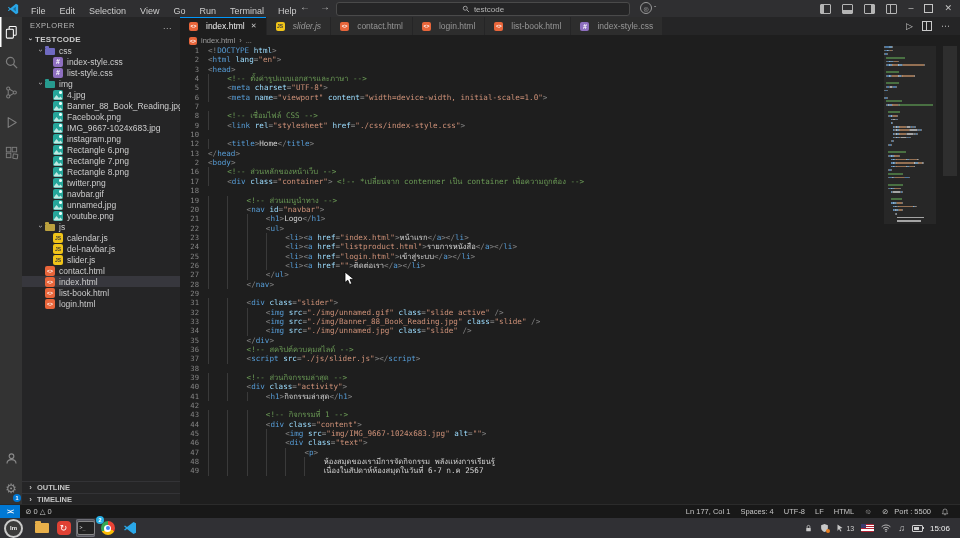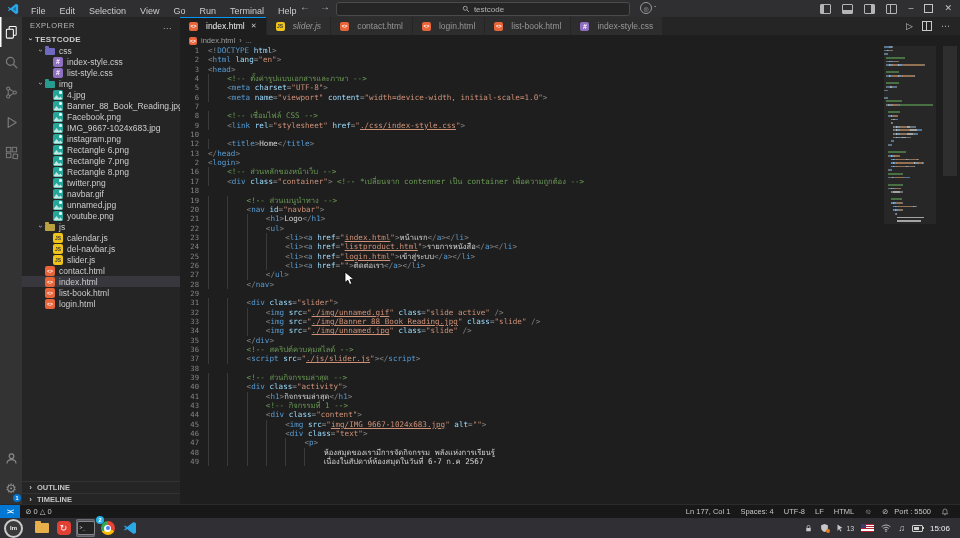--- a/index.html
+++ b/index.html
@@ -68,21 +68,21 @@
   .split-ic{width:8px;height:8px;border:1px solid #c9c9c9;position:relative;}
   .split-ic::after{content:"";position:absolute;left:3px;top:0;bottom:0;width:1px;background:#c9c9c9;}
   .breadcrumb{height:11px;display:flex;align-items:center;gap:4px;padding-left:9px;font-size:7.5px;color:#9d9d9d;background:#1e1e1e;}
   .breadcrumb .fi{width:8px;height:8px;margin-right:0;}
   .code{position:absolute;left:0;top:29px;right:76px;bottom:0;overflow:hidden;}
   .cl{height:9.35px;line-height:9.4px;font-family:"DejaVu Sans Mono",monospace;font-size:7.6px;white-space:pre;
       position:relative;padding-left:28px;}
   .ln{position:absolute;left:0;top:0;width:19px;text-align:right;color:#858585;font-size:7.2px;}
   .ig{display:inline-block;width:4ch;height:9.35px;border-left:1px solid #3a3a3a;vertical-align:top;}
   .tk-p{color:#808080}.tk-t{color:#569cd6}.tk-a{color:#9cdcfe}.tk-h{color:#9cdcfe}
-  .tk-s{color:#ce9178}.tk-u{color:#ce9178;text-decoration:underline}.tk-c{color:#6a9955}.tk-w{color:#d4d4d4}
+  .tk-s{color:#ce9178}.tk-u{color:#ce9178;}.tk-c{color:#6a9955}.tk-w{color:#d4d4d4}
   .minimap{position:absolute;top:29px;right:24px;width:52px;bottom:0;overflow:hidden;}
   .mm-l{position:absolute;height:1.7px;left:0;right:0;}
   .mm-l i{display:inline-block;height:1.7px;vertical-align:top;}
   .mm-view{position:absolute;top:0;left:0;right:0;height:178px;background:rgba(255,255,255,.045);}
   .vscroll{position:absolute;top:29px;right:0;width:20px;bottom:0;}
   .vscroll .thumb{position:absolute;top:0;left:3px;right:3px;height:130px;background:rgba(121,121,121,.18);}
   
   .statusbar{position:absolute;left:0;right:0;bottom:20px;height:13px;background:#181818;border-top:1px solid #2b2b2b;
              display:flex;align-items:center;font-size:7.5px;color:#c5c5c5;z-index:6;}
   .remote{height:13px;background:#0078d4;color:#fff;display:flex;align-items:center;padding:0 7px;font-weight:bold;font-size:7px;letter-spacing:-1px;}
@@ -430,21 +430,21 @@
         <div class="cl"><span class="ln">3</span><span class="tk-p">&lt;</span><span class="tk-t">head</span><span class="tk-p">&gt;</span></div>
         <div class="cl"><span class="ln">4</span><span class="ig"></span><span class="tk-c">&lt;!-- ตั้งค่ารูปแบบเอกสารและภาษา --&gt;</span></div>
         <div class="cl"><span class="ln">5</span><span class="ig"></span><span class="tk-p">&lt;</span><span class="tk-t">meta</span><span class="tk-w"> </span><span class="tk-a">charset</span><span class="tk-p">=</span><span class="tk-s">"UTF-8"</span><span class="tk-p">&gt;</span></div>
         <div class="cl"><span class="ln">6</span><span class="ig"></span><span class="tk-p">&lt;</span><span class="tk-t">meta</span><span class="tk-w"> </span><span class="tk-a">name</span><span class="tk-p">=</span><span class="tk-s">"viewport"</span><span class="tk-w"> </span><span class="tk-a">content</span><span class="tk-p">=</span><span class="tk-s">"width=device-width, initial-scale=1.0"</span><span class="tk-p">&gt;</span></div>
         <div class="cl"><span class="ln">7</span></div>
         <div class="cl"><span class="ln">8</span><span class="ig"></span><span class="tk-c">&lt;!-- เชื่อมไฟล์ CSS --&gt;</span></div>
         <div class="cl"><span class="ln">9</span><span class="ig"></span><span class="tk-p">&lt;</span><span class="tk-t">link</span><span class="tk-w"> </span><span class="tk-a">rel</span><span class="tk-p">=</span><span class="tk-s">"stylesheet"</span><span class="tk-w"> </span><span class="tk-a">href</span><span class="tk-p">=</span><span class="tk-s">"</span><span class="tk-u">./css/index-style.css</span><span class="tk-s">"</span><span class="tk-p">&gt;</span></div>
         <div class="cl"><span class="ln">10</span></div>
         <div class="cl"><span class="ln">12</span><span class="ig"></span><span class="tk-p">&lt;</span><span class="tk-t">title</span><span class="tk-p">&gt;</span><span class="tk-w">Home</span><span class="tk-p">&lt;/</span><span class="tk-t">title</span><span class="tk-p">&gt;</span></div>
         <div class="cl"><span class="ln">13</span><span class="tk-p">&lt;/</span><span class="tk-t">head</span><span class="tk-p">&gt;</span></div>
-        <div class="cl"><span class="ln">2</span><span class="tk-p">&lt;</span><span class="tk-t">login</span><span class="tk-p">&gt;</span></div>
+        <div class="cl"><span class="ln">2</span><span class="tk-p">&lt;</span><span class="tk-t">body</span><span class="tk-p">&gt;</span></div>
         <div class="cl"><span class="ln">16</span><span class="ig"></span><span class="tk-c">&lt;!-- ส่วนหลักของหน้าเว็บ --&gt;</span></div>
         <div class="cl"><span class="ln">17</span><span class="ig"></span><span class="tk-p">&lt;</span><span class="tk-t">div</span><span class="tk-w"> </span><span class="tk-a">class</span><span class="tk-p">=</span><span class="tk-s">"container"</span><span class="tk-p">&gt;</span><span class="tk-w"> </span><span class="tk-c">&lt;!-- *เปลี่ยนจาก contenner เป็น container เพื่อความถูกต้อง --&gt;</span></div>
         <div class="cl"><span class="ln">18</span></div>
         <div class="cl"><span class="ln">19</span><span class="ig"></span><span class="ig"></span><span class="tk-c">&lt;!-- ส่วนเมนูนำทาง --&gt;</span></div>
         <div class="cl"><span class="ln">20</span><span class="ig"></span><span class="ig"></span><span class="tk-p">&lt;</span><span class="tk-t">nav</span><span class="tk-w"> </span><span class="tk-a">id</span><span class="tk-p">=</span><span class="tk-s">"navbar"</span><span class="tk-p">&gt;</span></div>
         <div class="cl"><span class="ln">21</span><span class="ig"></span><span class="ig"></span><span class="ig"></span><span class="tk-p">&lt;</span><span class="tk-t">h1</span><span class="tk-p">&gt;</span><span class="tk-w">Logo</span><span class="tk-p">&lt;/</span><span class="tk-t">h1</span><span class="tk-p">&gt;</span></div>
         <div class="cl"><span class="ln">22</span><span class="ig"></span><span class="ig"></span><span class="ig"></span><span class="tk-p">&lt;</span><span class="tk-t">ul</span><span class="tk-p">&gt;</span></div>
         <div class="cl"><span class="ln">23</span><span class="ig"></span><span class="ig"></span><span class="ig"></span><span class="ig"></span><span class="tk-p">&lt;</span><span class="tk-t">li</span><span class="tk-p">&gt;&lt;</span><span class="tk-t">a</span><span class="tk-w"> </span><span class="tk-a">href</span><span class="tk-p">=</span><span class="tk-s">"</span><span class="tk-u">index.html</span><span class="tk-s">"</span><span class="tk-p">&gt;</span><span class="tk-w">หน้าแรก</span><span class="tk-p">&lt;/</span><span class="tk-t">a</span><span class="tk-p">&gt;&lt;/</span><span class="tk-t">li</span><span class="tk-p">&gt;</span></div>
         <div class="cl"><span class="ln">24</span><span class="ig"></span><span class="ig"></span><span class="ig"></span><span class="ig"></span><span class="tk-p">&lt;</span><span class="tk-t">li</span><span class="tk-p">&gt;&lt;</span><span class="tk-t">a</span><span class="tk-w"> </span><span class="tk-a">href</span><span class="tk-p">=</span><span class="tk-s">"</span><span class="tk-u">listproduct.html</span><span class="tk-s">"</span><span class="tk-p">&gt;</span><span class="tk-w">รายการหนังสือ</span><span class="tk-p">&lt;/</span><span class="tk-t">a</span><span class="tk-p">&gt;&lt;/</span><span class="tk-t">li</span><span class="tk-p">&gt;</span></div>
         <div class="cl"><span class="ln">25</span><span class="ig"></span><span class="ig"></span><span class="ig"></span><span class="ig"></span><span class="tk-p">&lt;</span><span class="tk-t">li</span><span class="tk-p">&gt;&lt;</span><span class="tk-t">a</span><span class="tk-w"> </span><span class="tk-a">href</span><span class="tk-p">=</span><span class="tk-s">"</span><span class="tk-u">login.html</span><span class="tk-s">"</span><span class="tk-p">&gt;</span><span class="tk-w">เข้าสู่ระบบ</span><span class="tk-p">&lt;/</span><span class="tk-t">a</span><span class="tk-p">&gt;&lt;/</span><span class="tk-t">li</span><span class="tk-p">&gt;</span></div>
@@ -456,20 +456,21 @@
         <div class="cl"><span class="ln">32</span><span class="ig"></span><span class="ig"></span><span class="ig"></span><span class="tk-p">&lt;</span><span class="tk-t">img</span><span class="tk-w"> </span><span class="tk-a">src</span><span class="tk-p">=</span><span class="tk-s">"</span><span class="tk-u">./img/unnamed.gif</span><span class="tk-s">"</span><span class="tk-w"> </span><span class="tk-a">class</span><span class="tk-p">=</span><span class="tk-s">"slide active"</span><span class="tk-w"> </span><span class="tk-p">/&gt;</span></div>
         <div class="cl"><span class="ln">33</span><span class="ig"></span><span class="ig"></span><span class="ig"></span><span class="tk-p">&lt;</span><span class="tk-t">img</span><span class="tk-w"> </span><span class="tk-a">src</span><span class="tk-p">=</span><span class="tk-s">"</span><span class="tk-u">./img/Banner_88_Book_Reading.jpg</span><span class="tk-s">"</span><span class="tk-w"> </span><span class="tk-a">class</span><span class="tk-p">=</span><span class="tk-s">"slide"</span><span class="tk-w"> </span><span class="tk-p">/&gt;</span></div>
         <div class="cl"><span class="ln">34</span><span class="ig"></span><span class="ig"></span><span class="ig"></span><span class="tk-p">&lt;</span><span class="tk-t">img</span><span class="tk-w"> </span><span class="tk-a">src</span><span class="tk-p">=</span><span class="tk-s">"</span><span class="tk-u">./img/unnamed.jpg</span><span class="tk-s">"</span><span class="tk-w"> </span><span class="tk-a">class</span><span class="tk-p">=</span><span class="tk-s">"slide"</span><span class="tk-w"> </span><span class="tk-p">/&gt;</span></div>
         <div class="cl"><span class="ln">35</span><span class="ig"></span><span class="ig"></span><span class="tk-p">&lt;/</span><span class="tk-t">div</span><span class="tk-p">&gt;</span></div>
         <div class="cl"><span class="ln">36</span><span class="ig"></span><span class="ig"></span><span class="tk-c">&lt;!-- สคริปต์ควบคุมสไลด์ --&gt;</span></div>
         <div class="cl"><span class="ln">37</span><span class="ig"></span><span class="ig"></span><span class="tk-p">&lt;</span><span class="tk-t">script</span><span class="tk-w"> </span><span class="tk-a">src</span><span class="tk-p">=</span><span class="tk-s">"</span><span class="tk-u">./js/slider.js</span><span class="tk-s">"</span><span class="tk-p">&gt;&lt;/</span><span class="tk-t">script</span><span class="tk-p">&gt;</span></div>
         <div class="cl"><span class="ln">38</span></div>
         <div class="cl"><span class="ln">39</span><span class="ig"></span><span class="ig"></span><span class="tk-c">&lt;!-- ส่วนกิจกรรมล่าสุด --&gt;</span></div>
         <div class="cl"><span class="ln">40</span><span class="ig"></span><span class="ig"></span><span class="tk-p">&lt;</span><span class="tk-t">div</span><span class="tk-w"> </span><span class="tk-a">class</span><span class="tk-p">=</span><span class="tk-s">"activity"</span><span class="tk-p">&gt;</span></div>
         <div class="cl"><span class="ln">41</span><span class="ig"></span><span class="ig"></span><span class="ig"></span><span class="tk-p">&lt;</span><span class="tk-t">h1</span><span class="tk-p">&gt;</span><span class="tk-w">กิจกรรมล่าสุด</span><span class="tk-p">&lt;/</span><span class="tk-t">h1</span><span class="tk-p">&gt;</span></div>
+        <div class="cl"><span class="ln">42</span></div>
         <div class="cl"><span class="ln">43</span><span class="ig"></span><span class="ig"></span><span class="ig"></span><span class="tk-c">&lt;!-- กิจกรรมที่ 1 --&gt;</span></div>
         <div class="cl"><span class="ln">44</span><span class="ig"></span><span class="ig"></span><span class="ig"></span><span class="tk-p">&lt;</span><span class="tk-t">div</span><span class="tk-w"> </span><span class="tk-a">class</span><span class="tk-p">=</span><span class="tk-s">"content"</span><span class="tk-p">&gt;</span></div>
         <div class="cl"><span class="ln">45</span><span class="ig"></span><span class="ig"></span><span class="ig"></span><span class="ig"></span><span class="tk-p">&lt;</span><span class="tk-t">img</span><span class="tk-w"> </span><span class="tk-a">src</span><span class="tk-p">=</span><span class="tk-s">"</span><span class="tk-u">img/IMG_9667-1024x683.jpg</span><span class="tk-s">"</span><span class="tk-w"> </span><span class="tk-a">alt</span><span class="tk-p">=</span><span class="tk-s">""</span><span class="tk-p">&gt;</span></div>
         <div class="cl"><span class="ln">46</span><span class="ig"></span><span class="ig"></span><span class="ig"></span><span class="ig"></span><span class="tk-p">&lt;</span><span class="tk-t">div</span><span class="tk-w"> </span><span class="tk-a">class</span><span class="tk-p">=</span><span class="tk-s">"text"</span><span class="tk-p">&gt;</span></div>
         <div class="cl"><span class="ln">47</span><span class="ig"></span><span class="ig"></span><span class="ig"></span><span class="ig"></span><span class="ig"></span><span class="tk-p">&lt;</span><span class="tk-t">p</span><span class="tk-p">&gt;</span></div>
         <div class="cl"><span class="ln">48</span><span class="ig"></span><span class="ig"></span><span class="ig"></span><span class="ig"></span><span class="ig"></span><span class="ig"></span><span class="tk-w">ห้องสมุดของเรามีการจัดกิจกรรม พลังแห่งการเรียนรู้</span></div>
         <div class="cl"><span class="ln">49</span><span class="ig"></span><span class="ig"></span><span class="ig"></span><span class="ig"></span><span class="ig"></span><span class="ig"></span><span class="tk-w">เนื่องในสัปดาห์ห้องสมุดในวันที่ 6-7 ก.ค 2567</span></div>
       </div>
     <div class="minimap" id="minimap">
         <div class="mm-view"></div>

